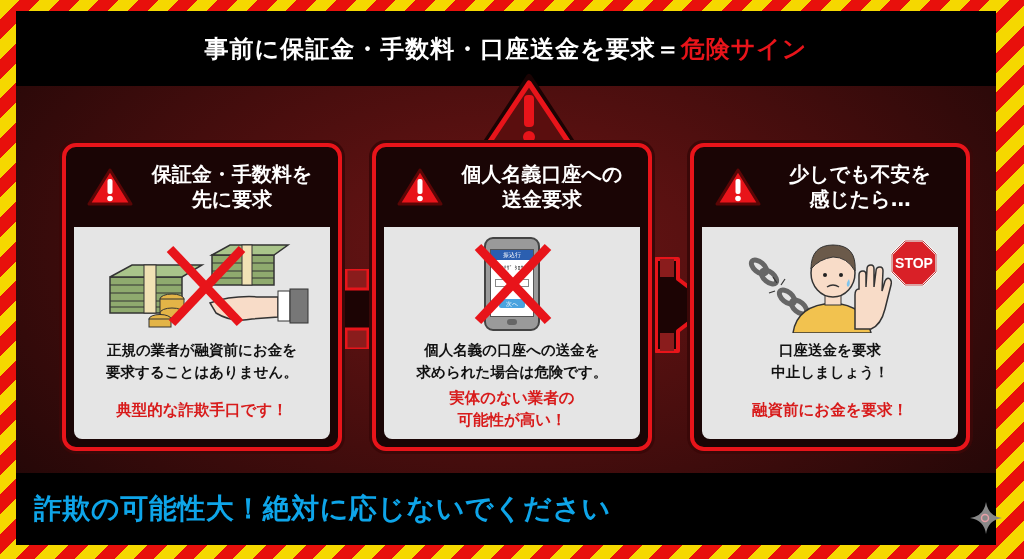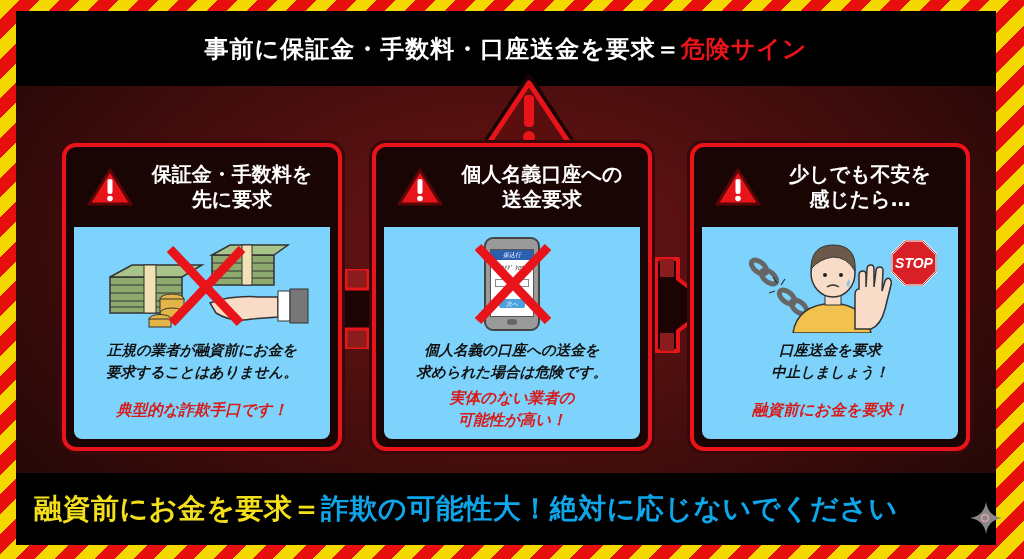--- a/index.html
+++ b/index.html
@@ -27,21 +27,21 @@
   }
   .card-head {
     height: 80px; display: flex; align-items: center; padding: 0 8px 0 20px;
   }
   .card-head svg { flex: 0 0 48px; }
   .card-title {
     flex: 1; color: #fff; font-weight: bold; font-size: 20px; line-height: 25px; text-align: center;
   }
   .card-body {
     position: absolute; left: 8px; right: 8px; top: 80px; bottom: 8px;
-    background: #7dd3fc; border-radius: 0 0 8px 8px; font-style: italic;
+    background: #e5e5e5; border-radius: 0 0 8px 8px;
   }
   .illus { position: absolute; left: 0; right: 0; top: 6px; height: 100px; display: flex; justify-content: center; }
   .desc {
     position: absolute; left: 0; right: 0; top: 112px; text-align: center;
     color: #111; font-size: 14.5px; font-weight: bold; line-height: 22px;
   }
   .warn {
     position: absolute; left: 0; right: 0; text-align: center;
     color: #d81b1b; font-size: 15.5px; font-weight: bold; line-height: 22px;
   }
@@ -240,21 +240,20 @@
         <div>口座送金を要求</div>
         <div>中止しましょう！</div>
       </div>
       <div class="warn" style="top:172px;">
         <div>融資前にお金を要求！</div>
       </div>
     </div>
   </div>
 
   <div class="footer-bar">
-    <span class="yel">融資前にお金を要求＝</span>
       <span class="red">詐欺の可能性大！絶対に応じないでください</span>
   </div>
 </div>
 
 <svg class="sparkle" width="36" height="36" viewBox="0 0 36 36">
   <path d="M18 2 Q20 16 34 18 Q20 20 18 34 Q16 20 2 18 Q16 16 18 2 Z" fill="#888"></path>
   <circle cx="17" cy="18" r="3.5" fill="none" stroke="#e8a0a8" stroke-width="1.5"></circle>
 </svg>
 
 </body></html>

